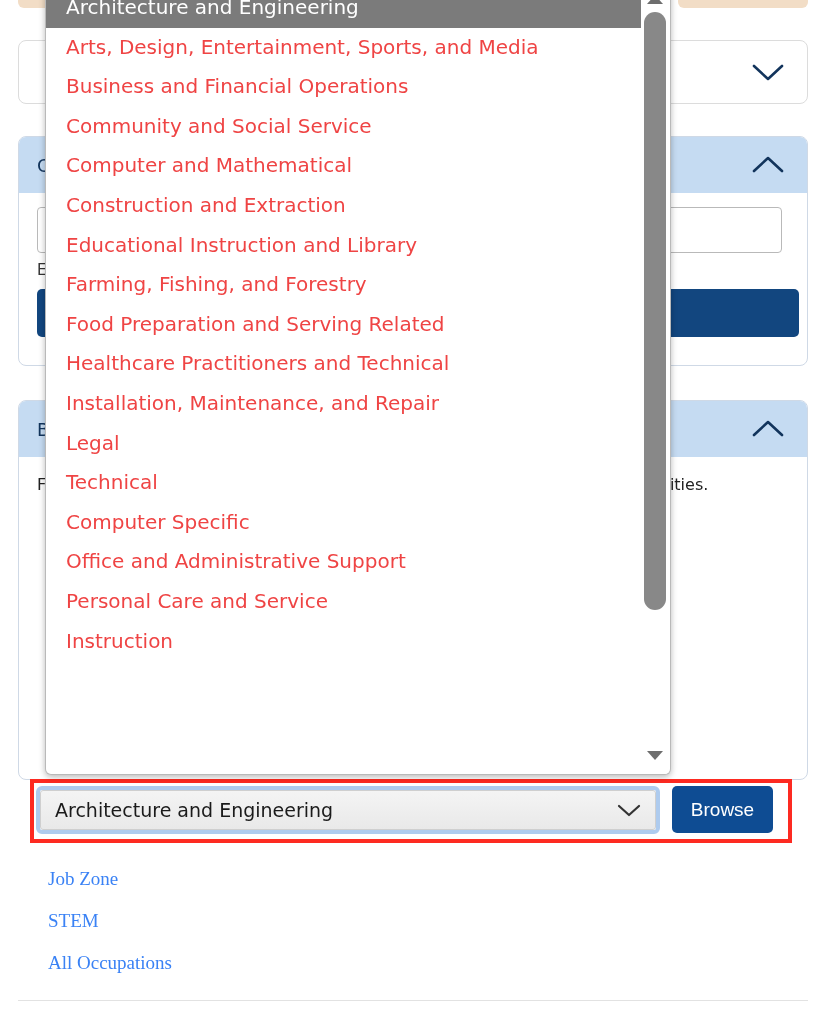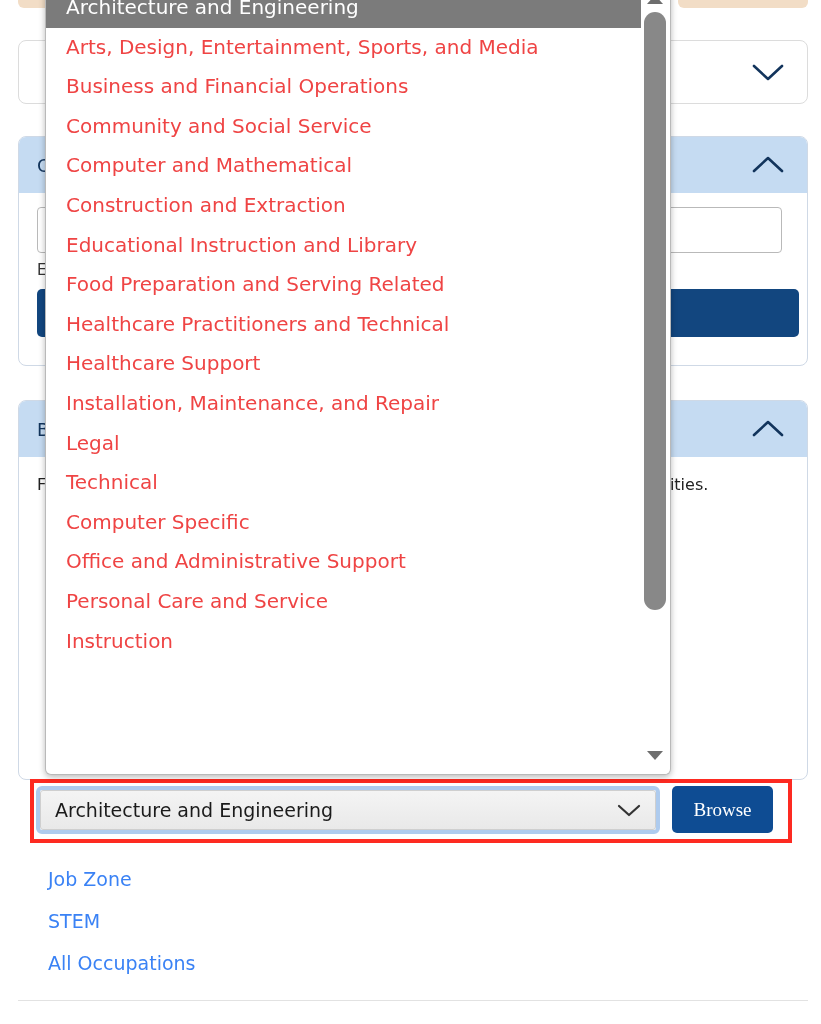--- a/index.html
+++ b/index.html
@@ -202,39 +202,40 @@
     position: absolute;
     left: 672px;
     top: 786px;
     width: 101px;
     height: 47px;
     background: #0e4c93;
     color: #ffffff;
     border: none;
     border-radius: 5px;
     font-size: 19px;
-    font-family: Liberation Serif, serif;
+    font-family: Liberation Sans, sans-serif;
     cursor: pointer;
     z-index: 45;
   }
 
   
   .link-list {
     position: absolute;
     left: 48px;
     top: 858px;
     z-index: 30;
   }
   .link-item {
     display: block;
     font-size: 19px;
     color: #3a82f5;
     text-decoration: none;
     line-height: 42px;
     white-space: nowrap;
+    font-family: Liberation Serif, serif;
   }
   .bottom-rule {
     position: absolute;
     left: 18px;
     top: 1000px;
     width: 790px;
     height: 1px;
     background: #e2e2e2;
     z-index: 10;
   }
@@ -394,23 +395,23 @@
 
 <div class="dropdown">
   <div class="dd-scroll" id="dd-scroll">
       <div class="dd-option selected">Architecture and Engineering</div>
       <div class="dd-option">Arts, Design, Entertainment, Sports, and Media</div>
       <div class="dd-option">Business and Financial Operations</div>
       <div class="dd-option">Community and Social Service</div>
       <div class="dd-option">Computer and Mathematical</div>
       <div class="dd-option">Construction and Extraction</div>
       <div class="dd-option">Educational Instruction and Library</div>
+      <div class="dd-option">Farming, Fishing, and Forestry</div>
       <div class="dd-option">Food Preparation and Serving Related</div>
       <div class="dd-option">Healthcare Practitioners and Technical</div>
-      <div class="dd-option">Healthcare Support</div>
       <div class="dd-option">Installation, Maintenance, and Repair</div>
       <div class="dd-option">Legal</div>
       <div class="dd-option">Technical</div>
       <div class="dd-option">Computer Specific</div>
       <div class="dd-option">Office and Administrative Support</div>
       <div class="dd-option">Personal Care and Service</div>
       <div class="dd-option">Instruction</div>
     </div>
   <div class="dd-bar">
     <div class="dd-bar-up">

